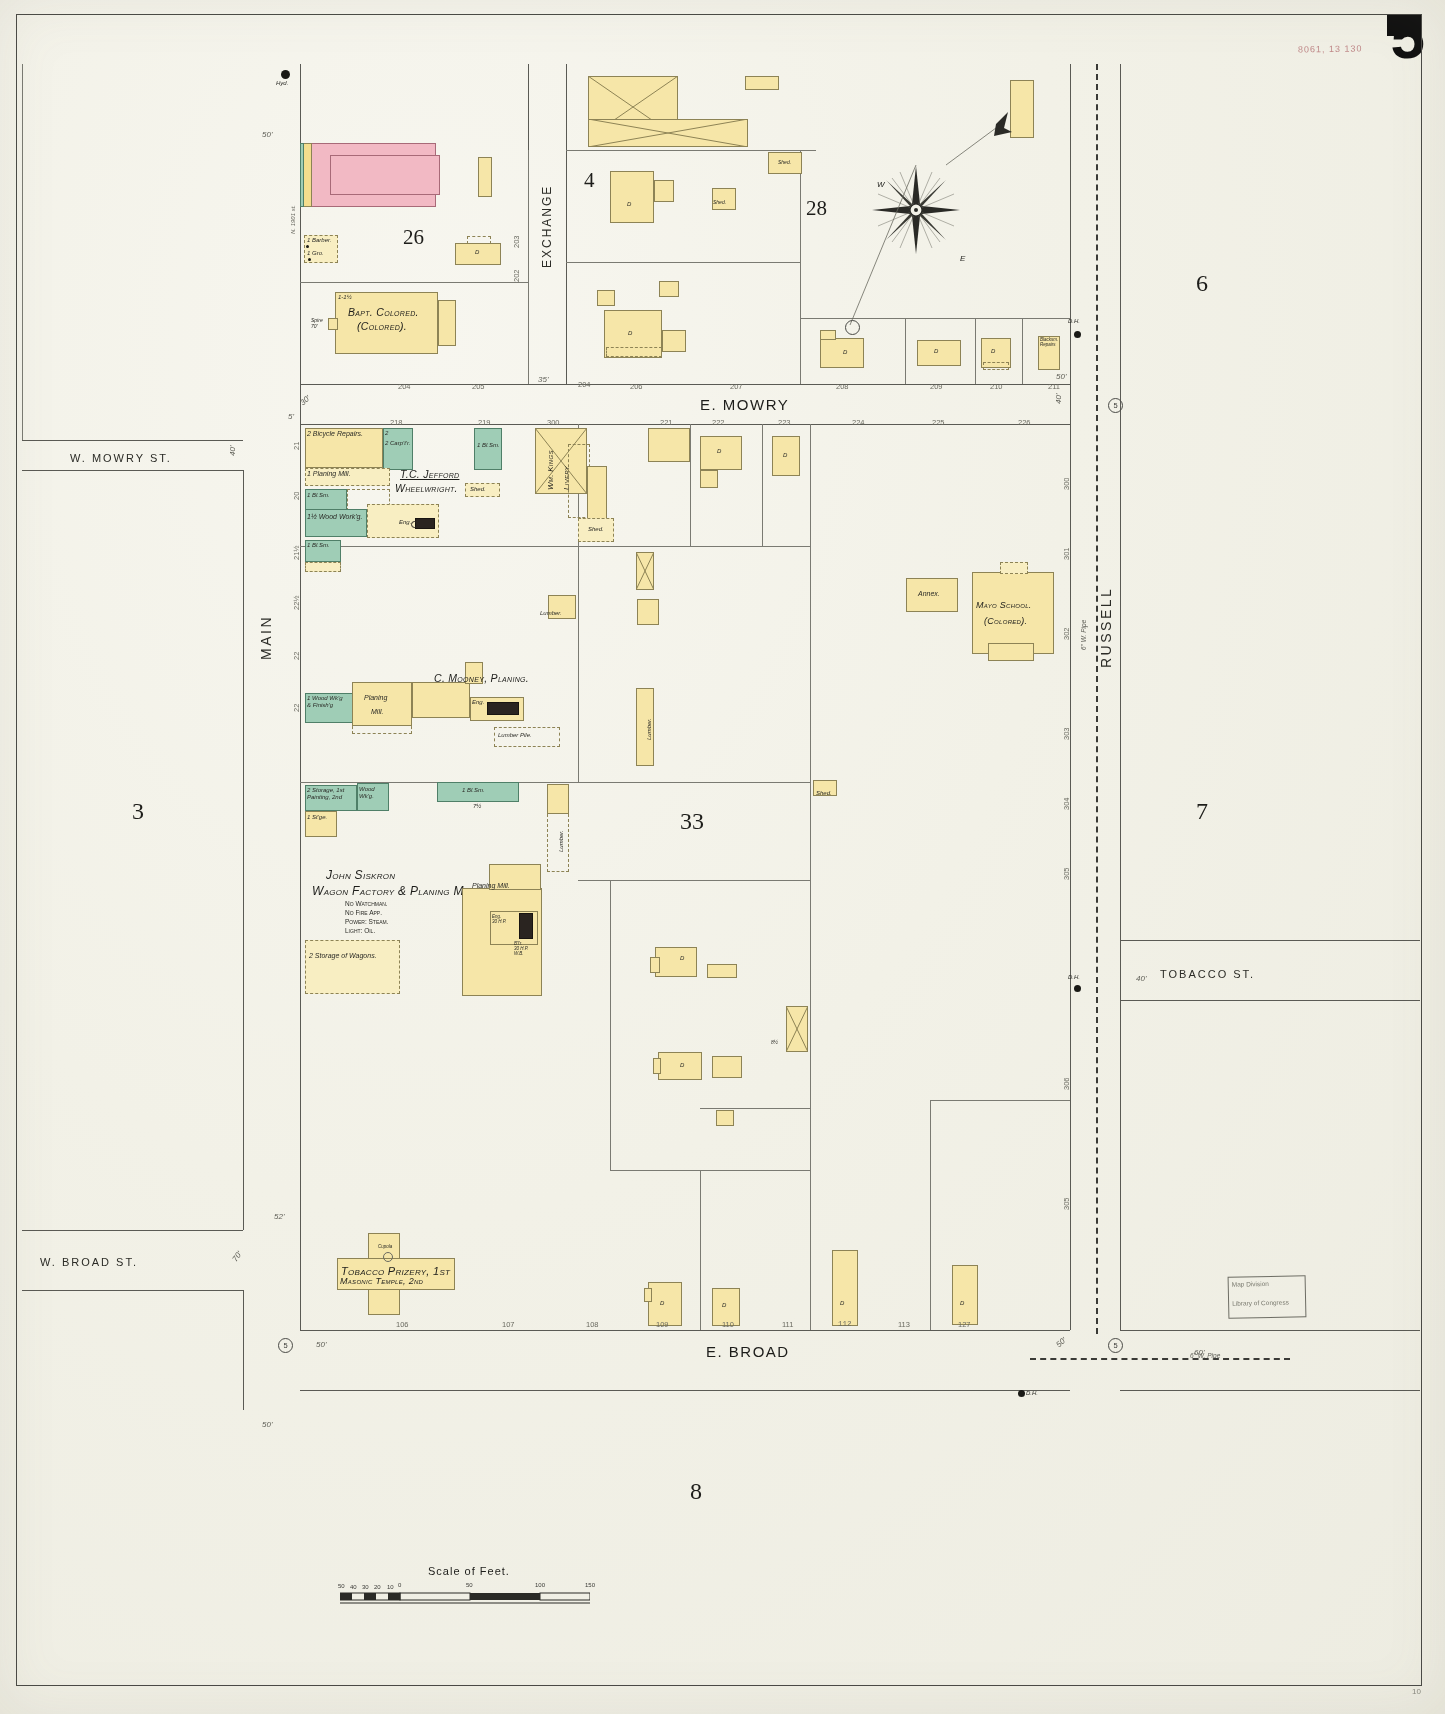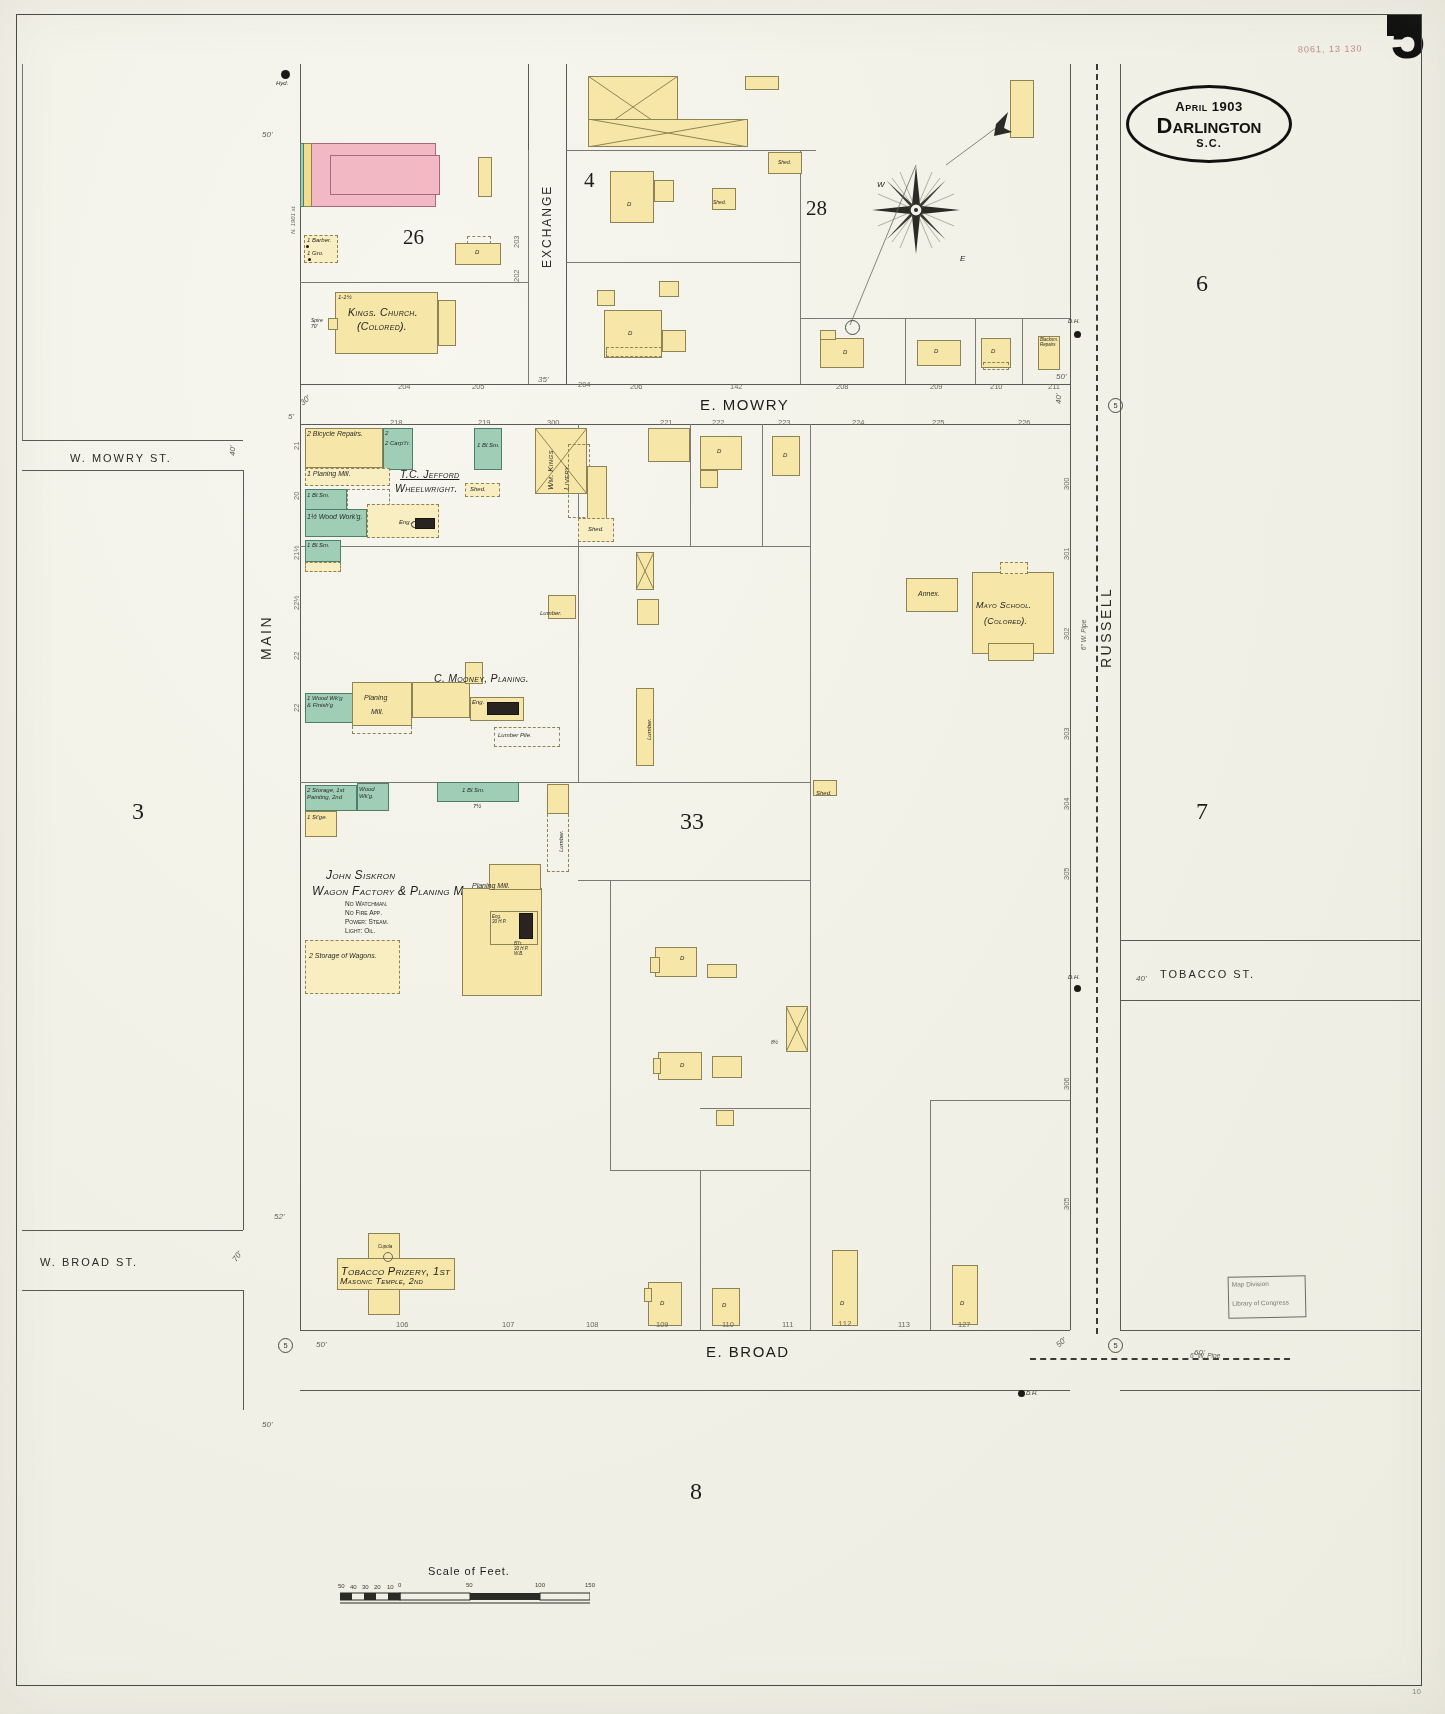--- a/index.html
+++ b/index.html
@@ -164,25 +164,20 @@
 </style>
 </head>
 <body>
 
 <div id="sheet">
   <div id="paper"></div>
 
   <div id="sheet-number">5</div>
   <div id="loc-red-stamp">8061, 13 130</div>
 
-  <div id="title-cartouche">
-    <div id="title-date">April 1903</div>
-    <div id="title-city">Darlington</div>
-    <div id="title-state">S.C.</div>
-  </div>
 
   <div class="line hline" style="left:300px;top:64px;width:1px;"></div>
 
   <div class="line vline" style="left:243px;top:470px;height:760px;"></div>
   <div class="line vline" style="left:300px;top:64px;height:1266px;"></div>
   <div class="line hline" style="left:22px;top:440px;width:221px;"></div>
   <div class="line hline" style="left:22px;top:470px;width:221px;"></div>
   <div class="line hline" style="left:22px;top:1230px;width:221px;"></div>
   <div class="line hline" style="left:22px;top:1290px;width:221px;"></div>
   <div class="line vline" style="left:243px;top:1290px;height:120px;"></div>
@@ -251,21 +246,21 @@
   <div class="bld yellow" style="left:455px;top:243px;width:46px;height:22px;"></div>
   <div class="bld dashonly" style="left:467px;top:236px;width:24px;height:8px;"></div>
   <div class="blabel xs" style="left:475px;top:249px;">D</div>
 
   <div class="blocknum" style="position:absolute;left:403px;top:225px;">26</div>
 
   <div class="bld yellow" style="left:335px;top:292px;width:103px;height:62px;"></div>
   <div class="bld yellow" style="left:438px;top:300px;width:18px;height:46px;"></div>
   <div class="bld yellow" style="left:328px;top:318px;width:10px;height:12px;"></div>
   <div class="blabel xs" style="left:338px;top:294px;">1-1½</div>
-  <div class="occup" style="left:348px;top:306px;">Kings. Church.</div>
+  <div class="occup" style="left:348px;top:306px;">Bapt. Colored.</div>
   <div class="occup" style="left:357px;top:320px;">(Colored).</div>
   <div class="blabel xs" style="left:311px;top:318px;font-size:5px;">Spire<br>70'</div>
 
   <div class="bld yellow" style="left:588px;top:76px;width:90px;height:62px;"></div>
   <div class="xcross" style="left:588px;top:76px;width:90px;height:62px;">
     <svg width="90" height="62">
         <line x1="0" y1="0" x2="90" y2="62" stroke="#8d8355" stroke-width="1"></line>
         <line x1="90" y1="0" x2="0" y2="62" stroke="#8d8355" stroke-width="1"></line>
       </svg>
   </div>
@@ -553,21 +548,21 @@
   <div class="dim" style="left:290px;top:234px;transform:rotate(-90deg);transform-origin:0 0;font-size:6px;">N. 1901 st.</div>
 
   <div class="dim" style="left:1080px;top:650px;transform:rotate(-90deg);transform-origin:0 0;font-size:6.5px;">6" W. Pipe</div>
   <div class="dim" style="left:1190px;top:1352px;font-size:6.5px;">6" W. Pipe</div>
 
   <div class="addr" style="left:512px;top:282px;transform:rotate(-90deg);transform-origin:0 0;">202</div>
   <div class="addr" style="left:512px;top:248px;transform:rotate(-90deg);transform-origin:0 0;">203</div>
   <div class="addr" style="left:398px;top:382px;">204</div>
   <div class="addr" style="left:472px;top:382px;">205</div>
   <div class="addr" style="left:630px;top:382px;">206</div>
-  <div class="addr" style="left:730px;top:382px;">142</div>
+  <div class="addr" style="left:730px;top:382px;">207</div>
   <div class="addr" style="left:836px;top:382px;">208</div>
   <div class="addr" style="left:930px;top:382px;">209</div>
   <div class="addr" style="left:990px;top:382px;">210</div>
   <div class="addr" style="left:1048px;top:382px;">211</div>
   <div class="addr" style="left:578px;top:380px;">204</div>
 
   <div class="addr" style="left:390px;top:418px;">218</div>
   <div class="addr" style="left:478px;top:418px;">219</div>
   <div class="addr" style="left:547px;top:418px;">300</div>
   <div class="addr" style="left:660px;top:418px;">221</div>

